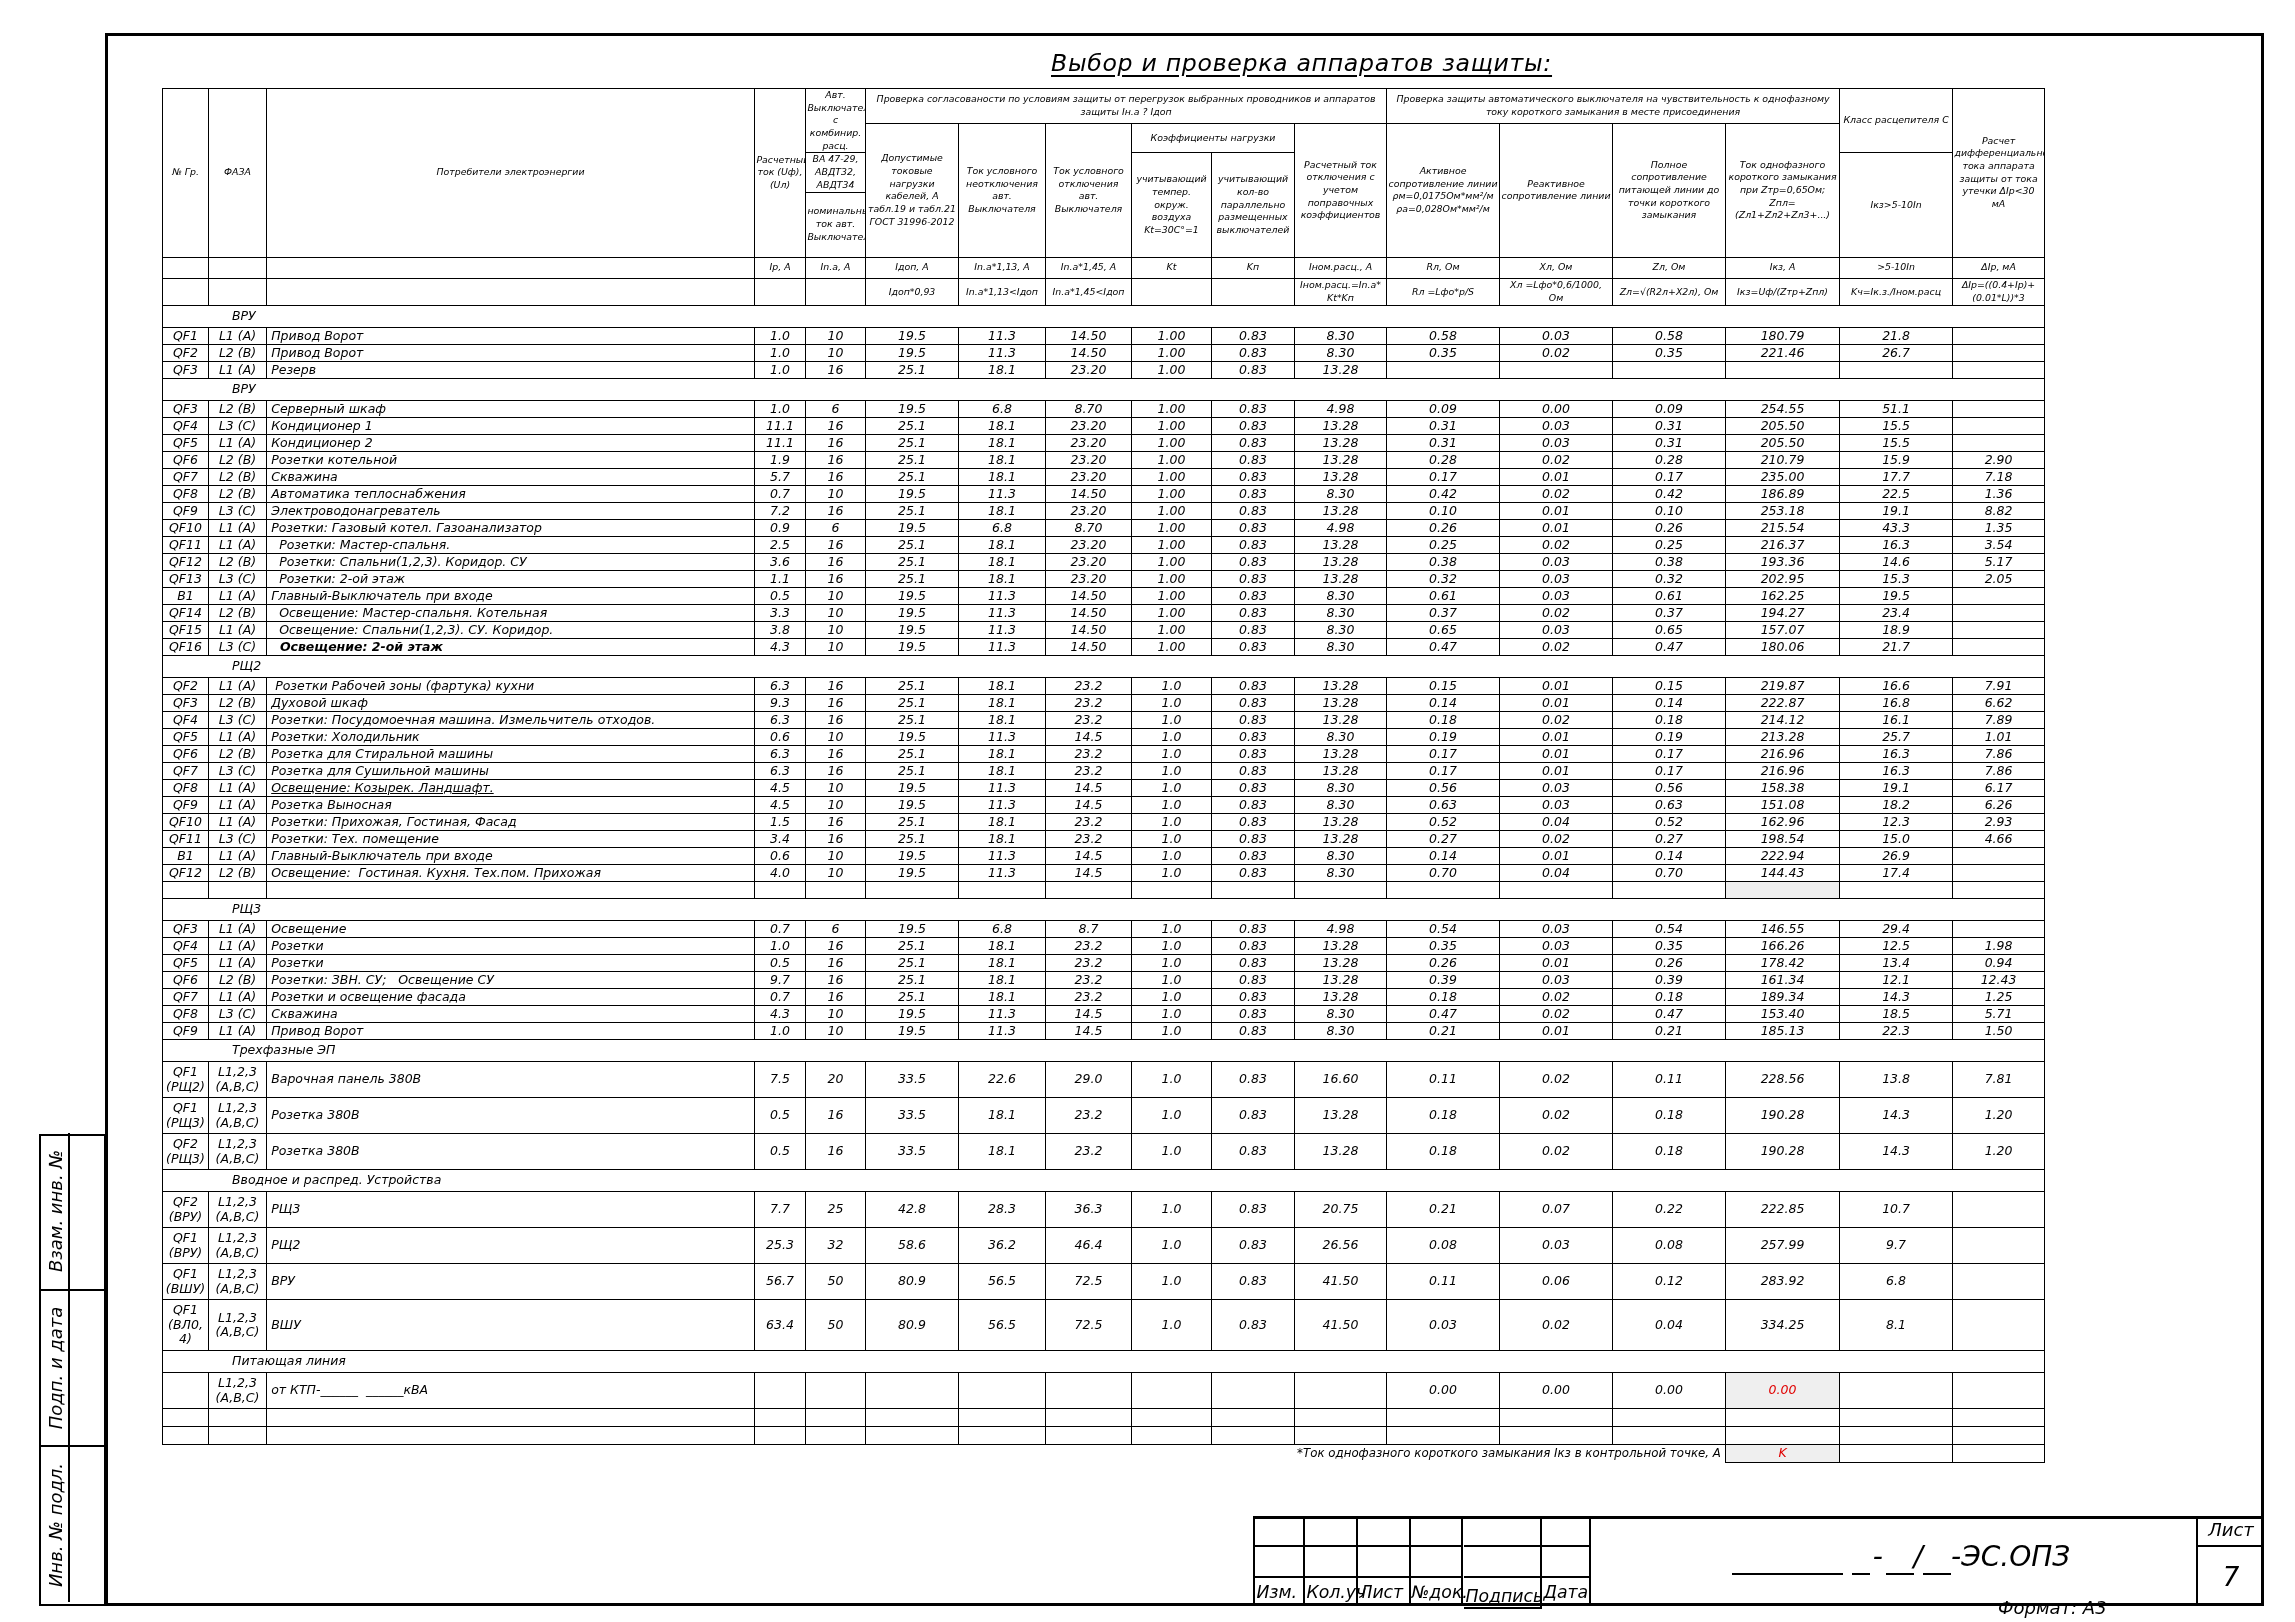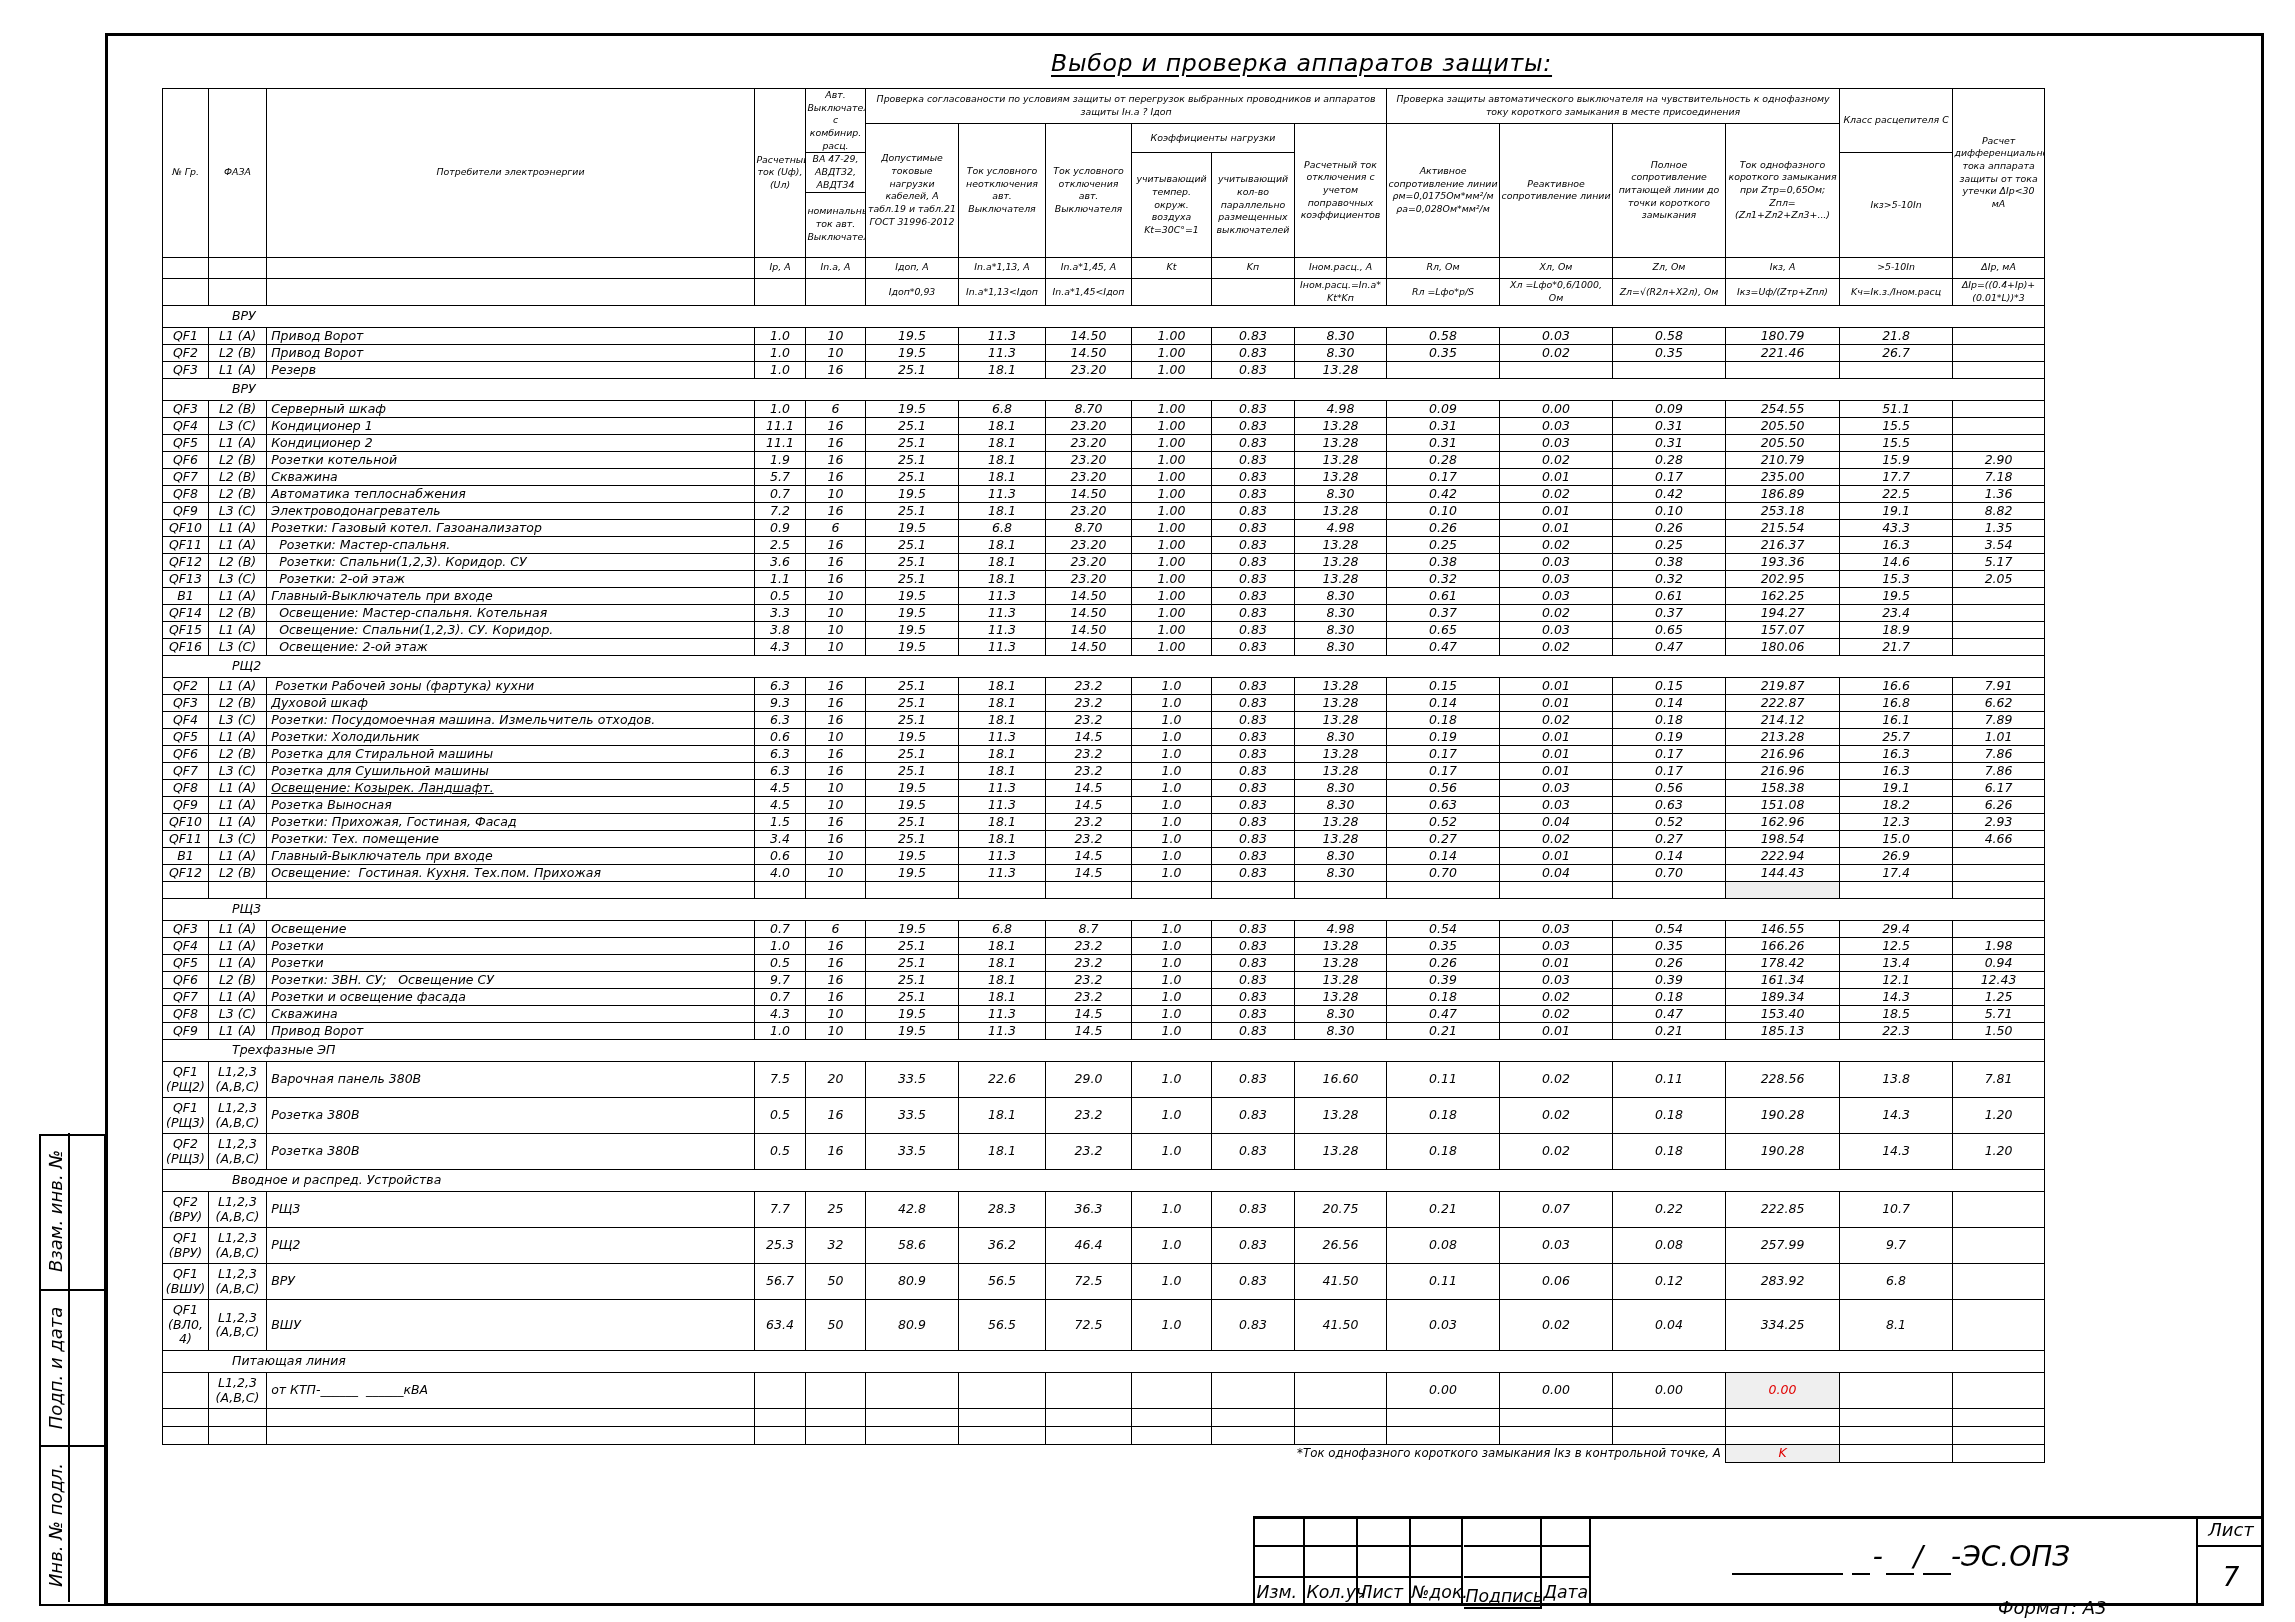--- a/index.html
+++ b/index.html
@@ -464,21 +464,21 @@
         <td>0.65</td>
         <td>0.03</td>
         <td>0.65</td>
         <td>157.07</td>
         <td>18.9</td>
         <td></td>
       </tr>
       <tr class="data">
         <td>QF16</td>
         <td>L3 (C)</td>
-        <td class="left" style="white-space: pre;">  Освещение: 2-ой этаж</td>
+        <td class="left" style="white-space: pre; font-weight: bold;">  Освещение: 2-ой этаж</td>
         <td>4.3</td>
         <td>10</td>
         <td>19.5</td>
         <td>11.3</td>
         <td>14.50</td>
         <td>1.00</td>
         <td>0.83</td>
         <td>8.30</td>
         <td>0.47</td>
         <td>0.02</td>

